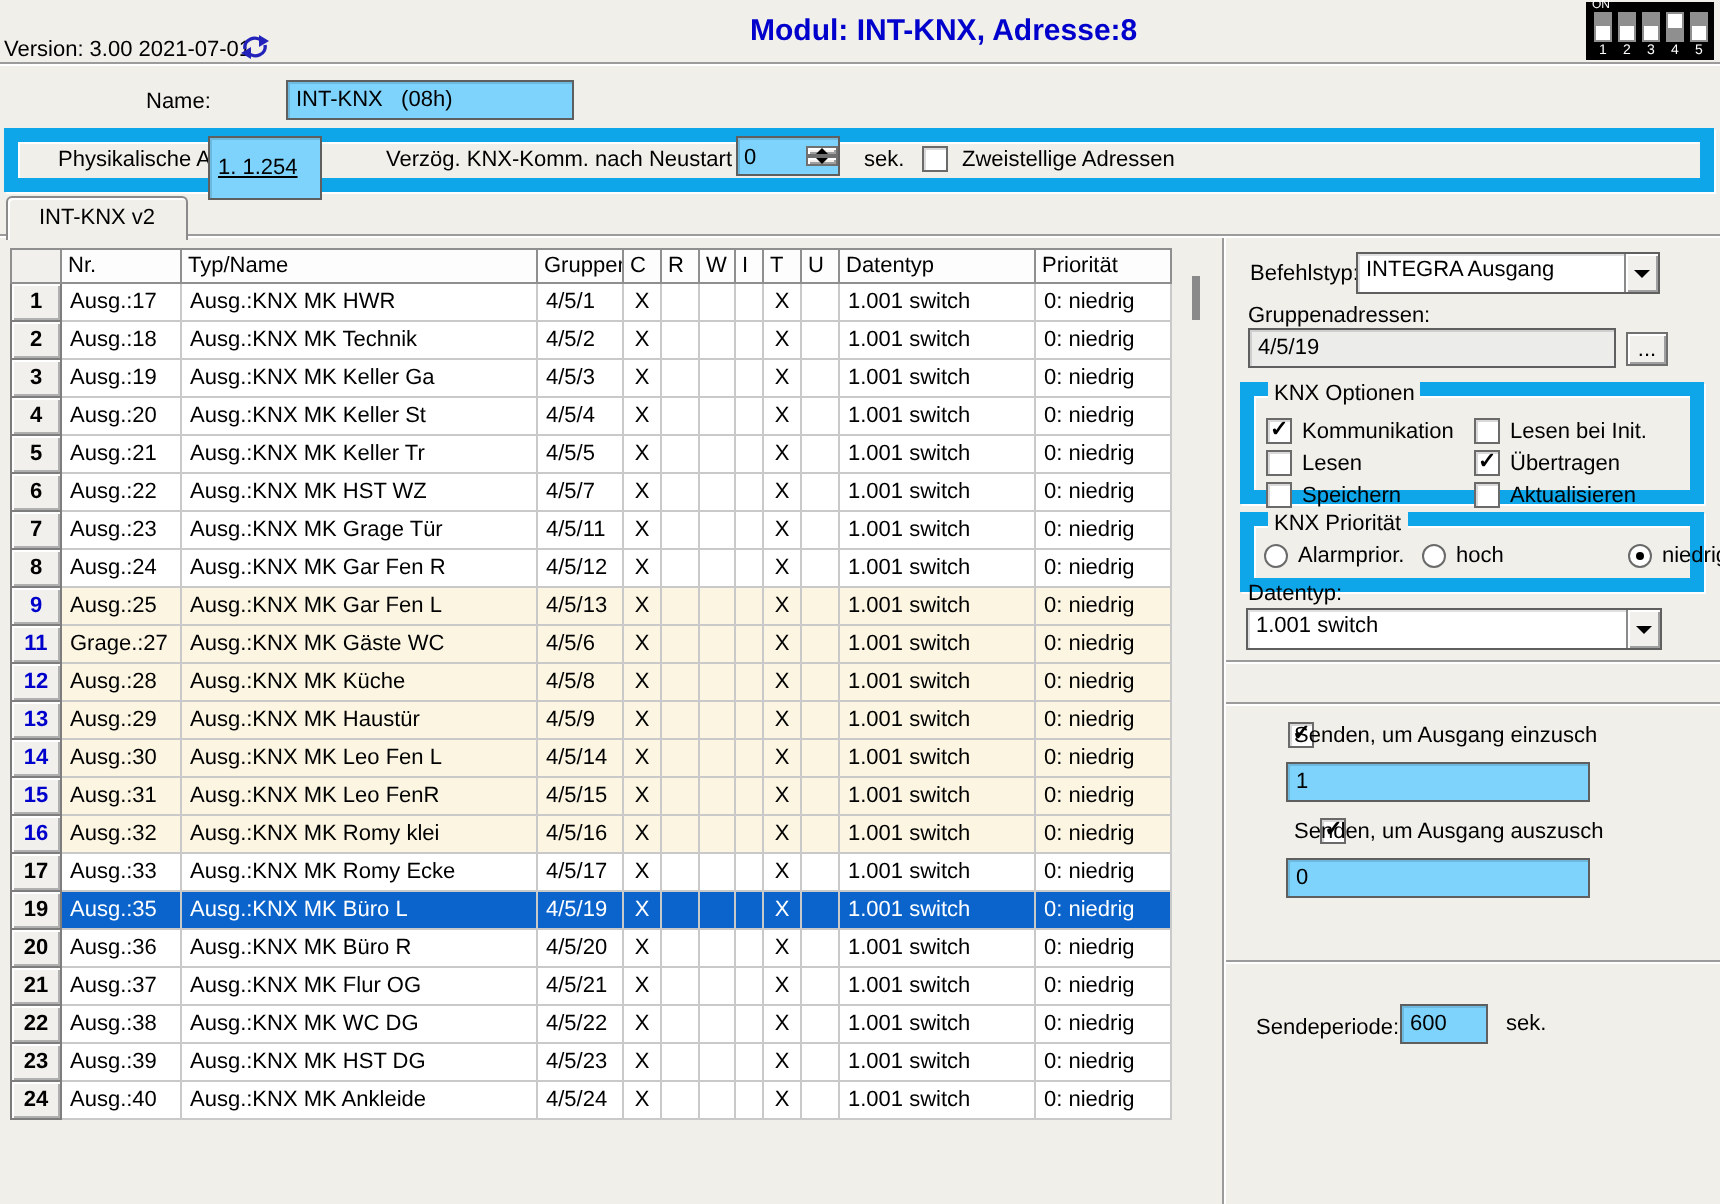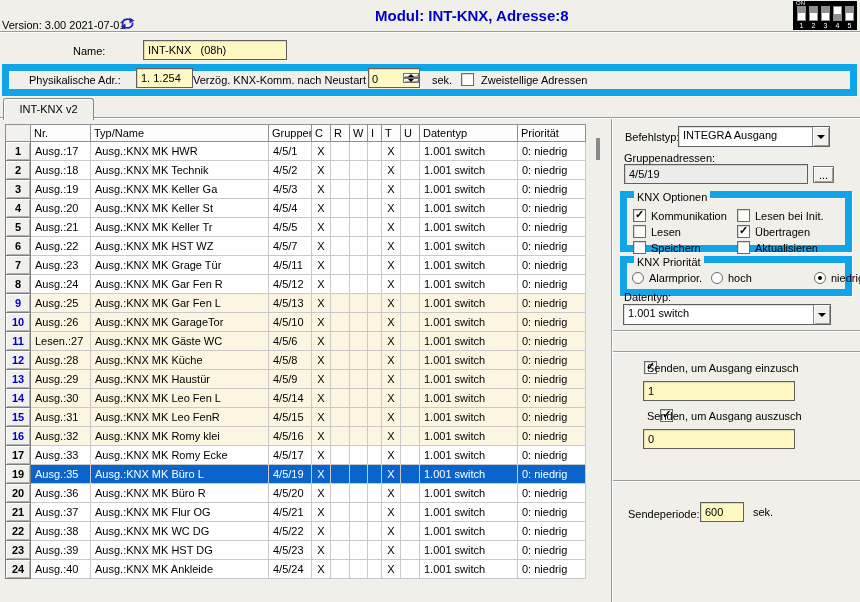--- a/index.html
+++ b/index.html
@@ -23,21 +23,21 @@
   .dip { left:793px; top:1px; width:64px; height:29px; background:#000; }
   .dip-on { position:absolute; left:3px; top:-1px; color:#fff; font-size:6px; line-height:6px; }
   .dip-cols { position:absolute; left:4px; top:5px; display:flex; gap:3px; }
   .dip-slot { width:9px; height:15px; background:#8f8f8f; position:relative; }
   .dip-knob { position:absolute; left:1px; width:7px; height:7px; background:#fff; }
   .dip-knob.up { top:1px; } .dip-knob.down { bottom:1px; }
   .dip-num { color:#fff; font-size:7px; line-height:7px; text-align:center; margin-top:1px; }
 
   
   .field {
-    background:#fef9c3; border:1px solid #5f5f5f;
+    background:#7dd3fc; border:1px solid #5f5f5f;
     box-shadow: inset 1px 1px 0 rgba(0,0,0,0.12);
     padding:0 0 0 4px; white-space:pre; overflow:hidden;
     display:flex; align-items:center;
   }
   .field.ro { background:#ececea; }
   .btn {
     background:#f1f0ec; border:1px solid #707070;
     box-shadow: inset 1px 1px 0 #fff, inset -1px -1px 0 #9f9f9f;
     display:flex; align-items:center; justify-content:center;
   }
@@ -149,21 +149,21 @@
 
 <div class="abs hline" style="left:0; top:31px; width:860px;"></div>
 
 
 <div class="abs lbl" style="left:29px; top:45px;padding-left:44px;">Name:</div>
 <div class="abs field" style="left:143px; top:40px; width:144px; height:20px;">INT-KNX   (08h)</div>
 
 
 <div class="abs groupbox" style="left:2px; top:64px; width:855px; height:32px;"></div>
 <div class="abs lbl" style="left:29px; top:74px;">Physikalische Adr.:</div>
-<div class="abs field" style="left:136px; top:68px; width:57px; height:20px;">1. 1.254</div>
+<div class="abs field" style="left:104px; top:68px; width:57px; height:32px;text-decoration:underline;">1. 1.254</div>
 <div class="abs lbl" style="left:193px; top:74px;">Verzög. KNX-Komm. nach Neustart :</div>
 <div class="abs field spin" style="left:368px; top:68px; width:52px; height:20px; padding:0;">
   <span class="spin-val">0</span>
   <span class="spin-btns">
     <span class="btn"><span class="tri-up-s"></span></span>
     <span class="btn"><span class="tri-dn-s"></span></span>
   </span>
 </div>
 <div class="abs lbl" style="left:432px; top:74px;">sek.</div>
 <span class="abs cb" id="cb-two" style="left:461px; top:73px;"></span>
@@ -327,36 +327,22 @@
           <td class="cx">X</td>
           <td class="cx"></td>
           <td class="cx"></td>
           <td class="cx"></td>
           <td class="cx">X</td>
           <td class="cx"></td>
           <td>1.001 switch</td>
           <td>0: niedrig</td>
         </tr>
         <tr class="tint">
-          <td class="rowhdr">10</td>
-          <td>Ausg.:26</td>
-          <td>Ausg.:KNX MK GarageTor</td>
-          <td>4/5/10</td>
-          <td class="cx">X</td>
-          <td class="cx"></td>
-          <td class="cx"></td>
-          <td class="cx"></td>
-          <td class="cx">X</td>
-          <td class="cx"></td>
-          <td>1.001 switch</td>
-          <td>0: niedrig</td>
-        </tr>
-        <tr class="tint">
           <td class="rowhdr">11</td>
-          <td>Lesen.:27</td>
+          <td>Grage.:27</td>
           <td>Ausg.:KNX MK Gäste WC</td>
           <td>4/5/6</td>
           <td class="cx">X</td>
           <td class="cx"></td>
           <td class="cx"></td>
           <td class="cx"></td>
           <td class="cx">X</td>
           <td class="cx"></td>
           <td>1.001 switch</td>
           <td>0: niedrig</td>

